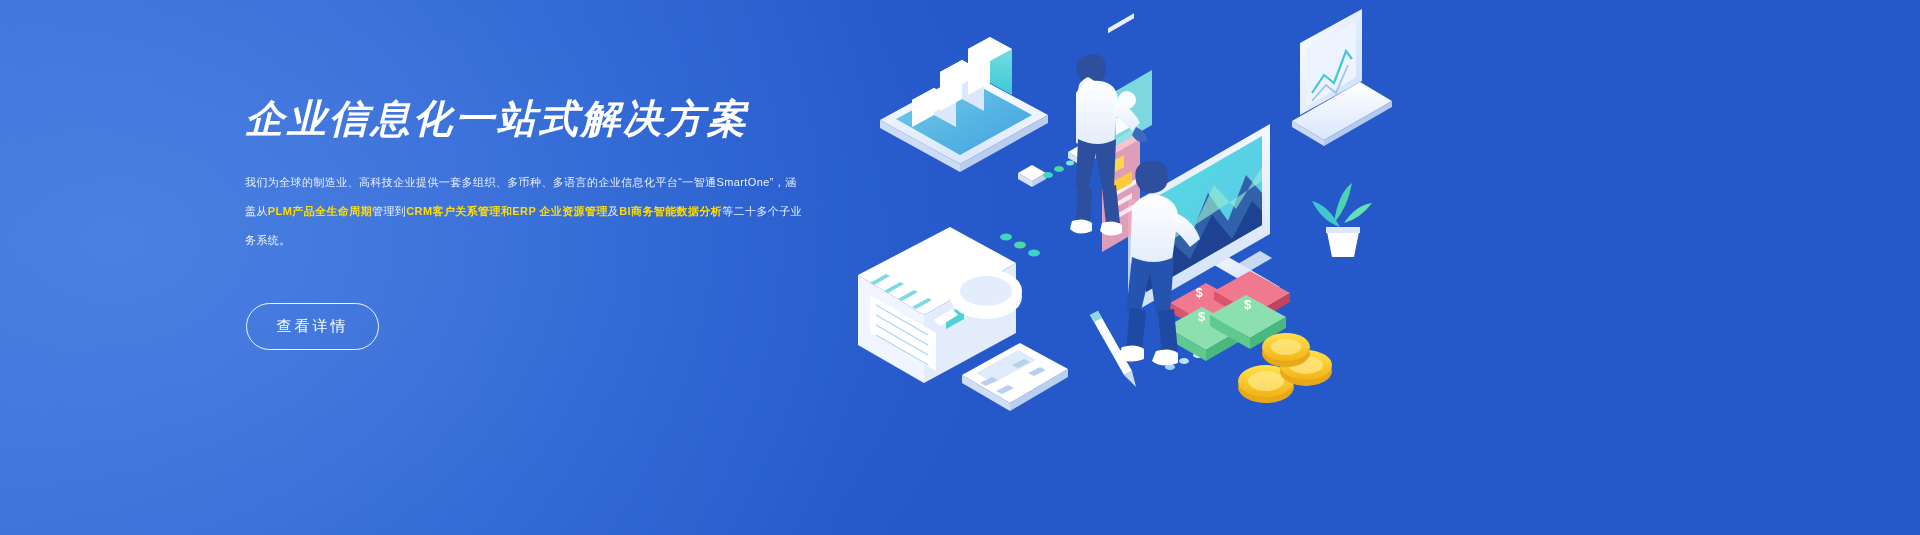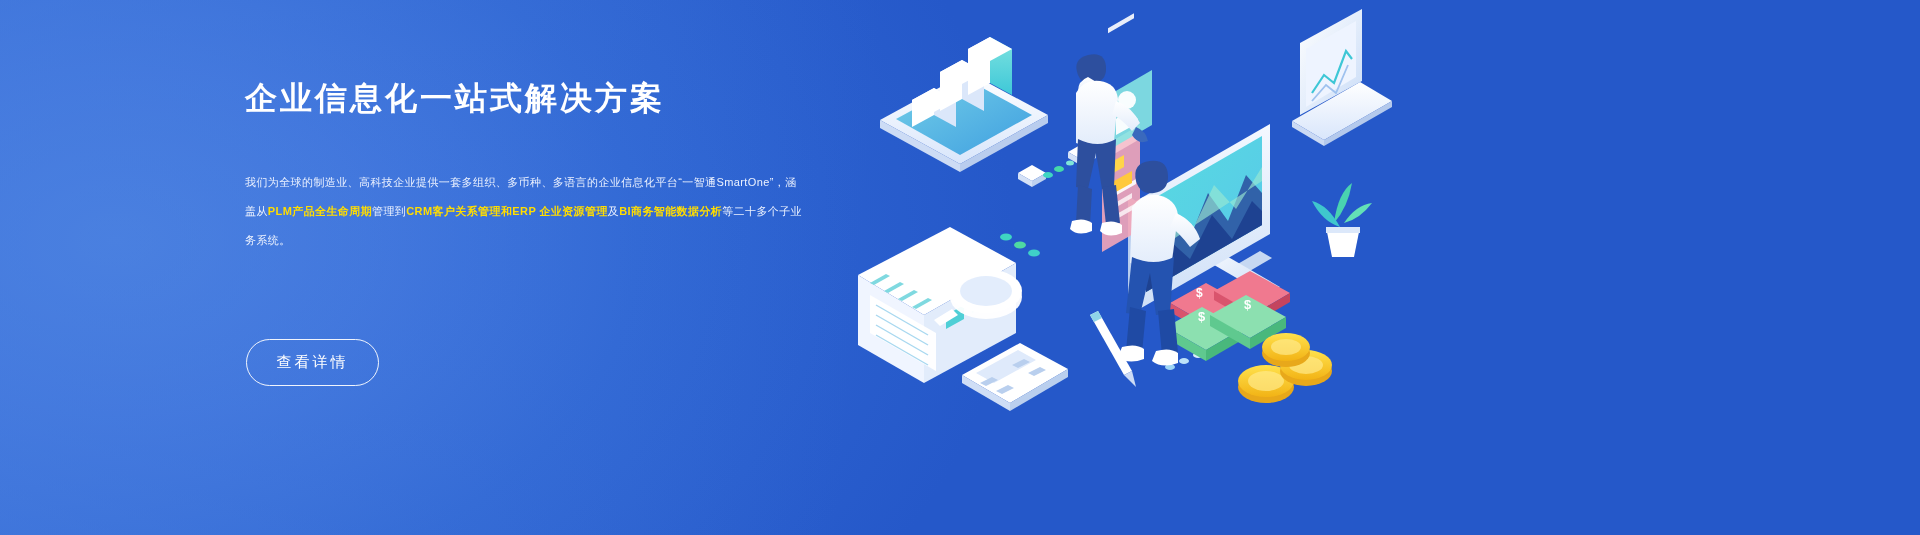--- a/index.html
+++ b/index.html
@@ -25,27 +25,28 @@
   }
 
   
   .copy{
     position:absolute;
     left:245px; top:0;
     width:620px; height:535px;
     z-index:6;
   }
   .headline{
-    position:absolute; top:78px; left:0;
+    position:absolute; top:95px; left:0;
     color:#ffffff;
-    font-size:32px;
+    font-size:39px;
     font-weight:700;
     letter-spacing:3px;
     line-height:1.25;
     white-space:nowrap;
+    font-style:italic;
   }
   .para{
     position:absolute; top:168px; left:0;
     width:560px;
     color:#ecf2ff;
     font-size:11px;
     line-height:29px;
     letter-spacing:.4px;
   }
   .para .hl{ color:#ffdd00; font-weight:700; }
@@ -55,21 +56,20 @@
     width:133px; height:47px;
     border:1px solid rgba(255,255,255,.92);
     border-radius:24px;
     background:transparent;
     color:#ffffff;
     font-size:15px;
     letter-spacing:3px;
     font-family:inherit;
     display:flex; align-items:center; justify-content:center;
     cursor:pointer;
-    margin-top:36px;
   }
 
   
   .art{
     position:absolute;
     left:840px; top:15px;
     width:560px; height:410px;
     z-index:4;
   }
   .art svg{ width:100%; height:100%; display:block; overflow:visible;}

